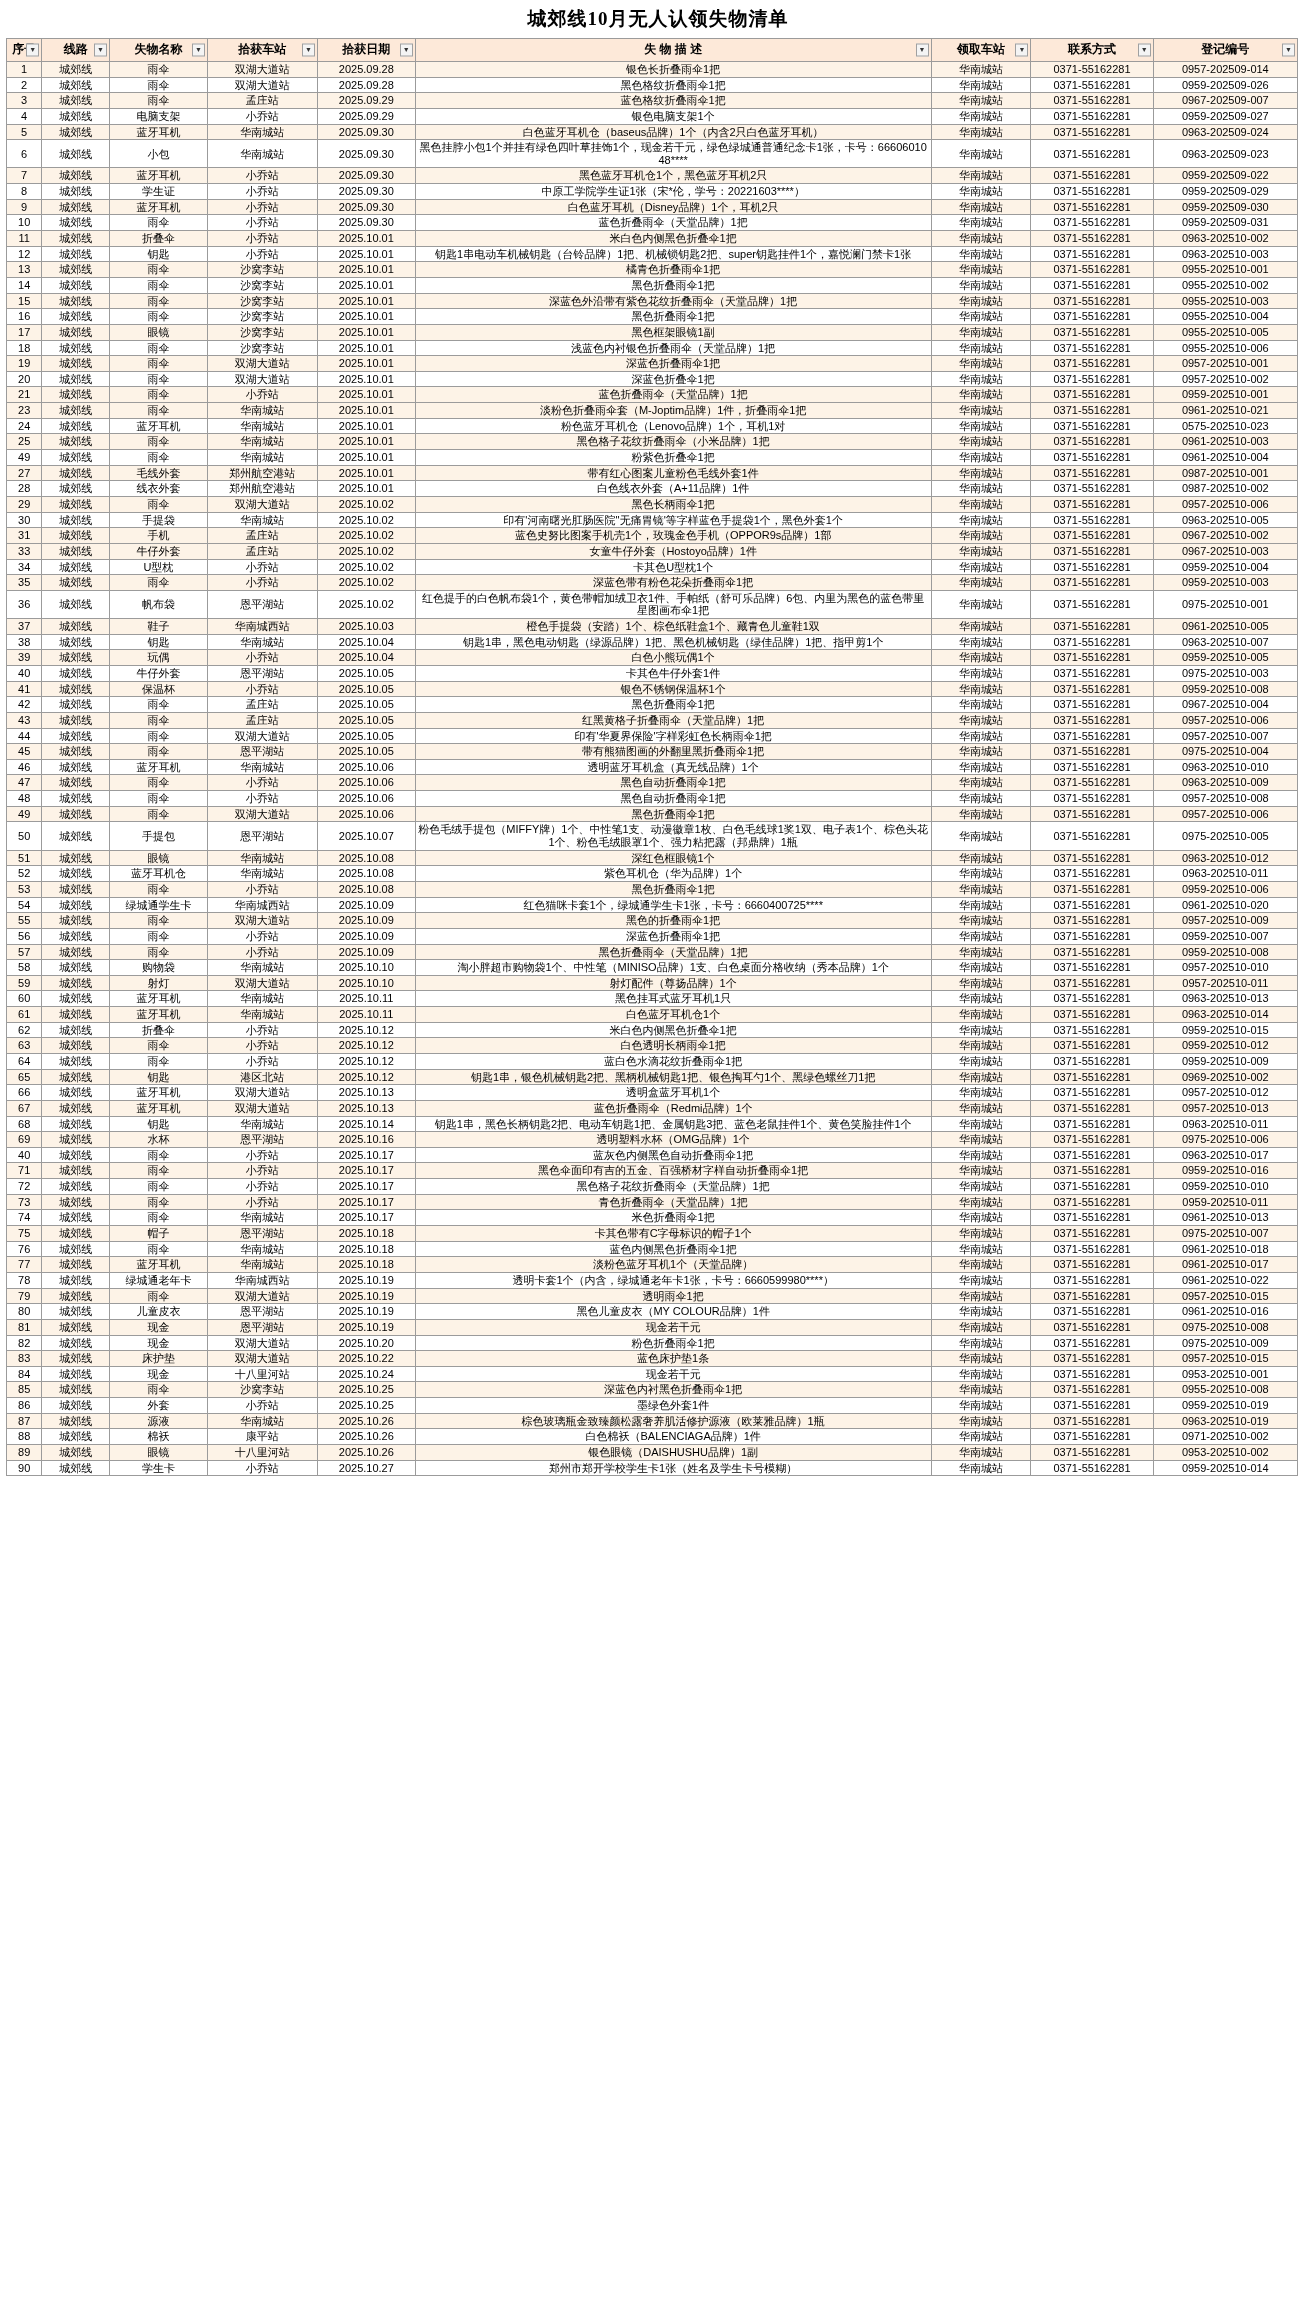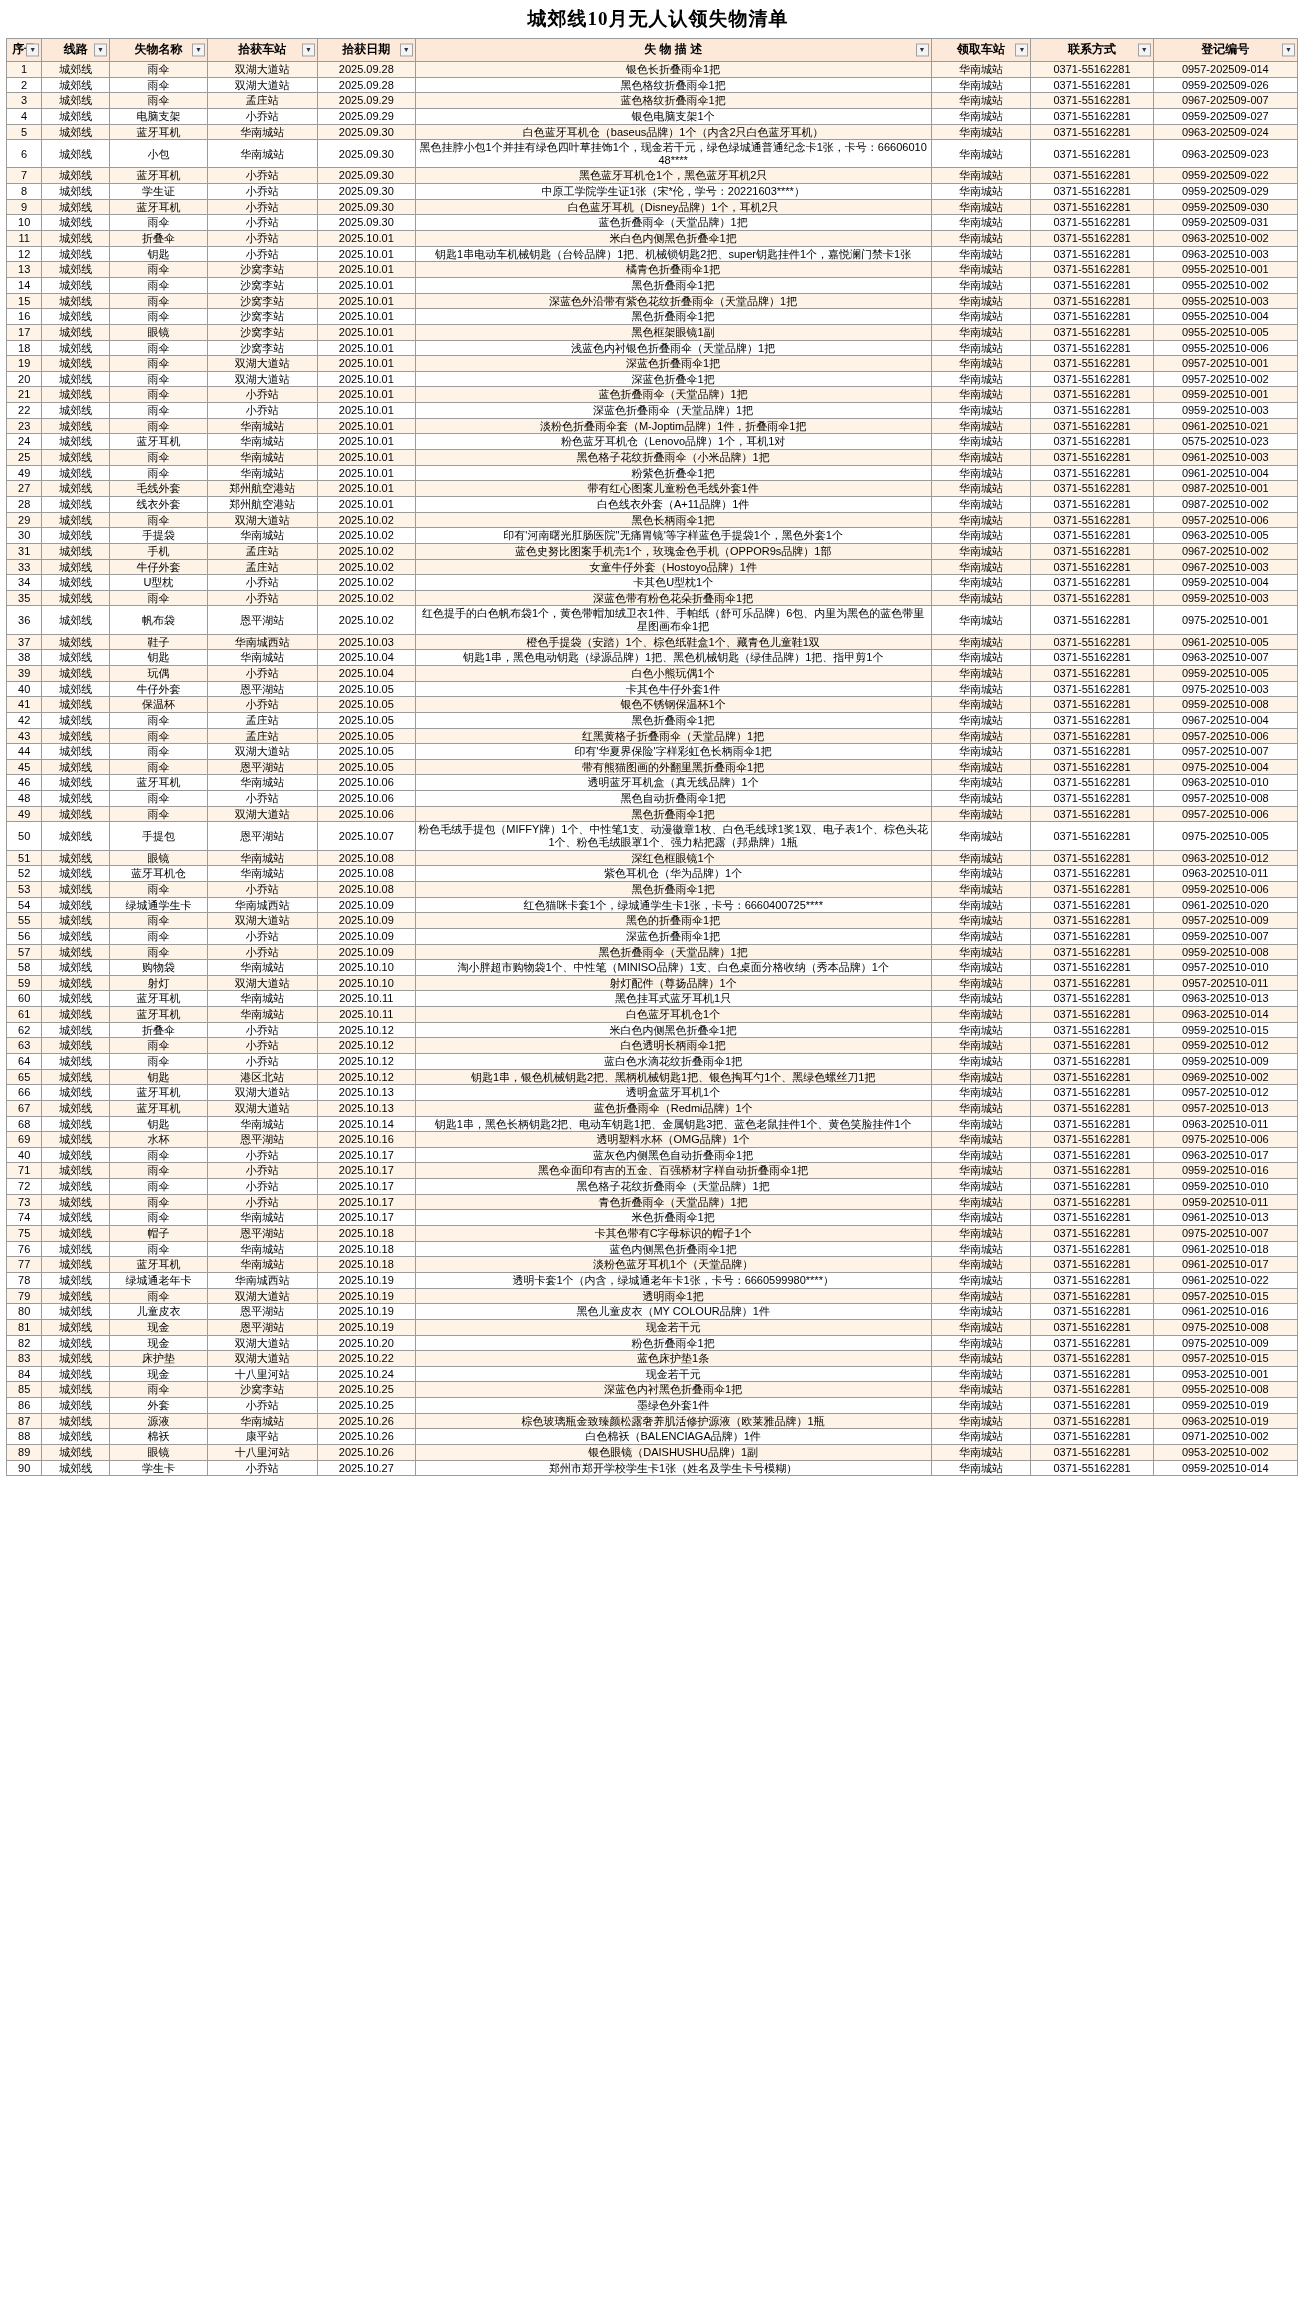--- a/index.html
+++ b/index.html
@@ -307,31 +307,20 @@
           <td class="c0 idx">21</td>
           <td class="c1">城郊线</td>
           <td class="c2">雨伞</td>
           <td class="c3">小乔站</td>
           <td class="c4">2025.10.01</td>
           <td class="c5 desc">蓝色折叠雨伞（天堂品牌）1把</td>
           <td class="c6">华南城站</td>
           <td class="c7">0371-55162281</td>
           <td class="c8">0959-202510-001</td>
         </tr>
-        <tr class="even">
-          <td class="c0 idx">22</td>
-          <td class="c1">城郊线</td>
-          <td class="c2">雨伞</td>
-          <td class="c3">小乔站</td>
-          <td class="c4">2025.10.01</td>
-          <td class="c5 desc">深蓝色折叠雨伞（天堂品牌）1把</td>
-          <td class="c6">华南城站</td>
-          <td class="c7">0371-55162281</td>
-          <td class="c8">0959-202510-003</td>
-        </tr>
         <tr class="odd">
           <td class="c0 idx">23</td>
           <td class="c1">城郊线</td>
           <td class="c2">雨伞</td>
           <td class="c3">华南城站</td>
           <td class="c4">2025.10.01</td>
           <td class="c5 desc">淡粉色折叠雨伞套（M-Joptim品牌）1件，折叠雨伞1把</td>
           <td class="c6">华南城站</td>
           <td class="c7">0371-55162281</td>
           <td class="c8">0961-202510-021</td>
@@ -570,20 +559,31 @@
         <tr class="even">
           <td class="c0 idx">46</td>
           <td class="c1">城郊线</td>
           <td class="c2">蓝牙耳机</td>
           <td class="c3">华南城站</td>
           <td class="c4">2025.10.06</td>
           <td class="c5 desc">透明蓝牙耳机盒（真无线品牌）1个</td>
           <td class="c6">华南城站</td>
           <td class="c7">0371-55162281</td>
           <td class="c8">0963-202510-010</td>
+        </tr>
+        <tr class="odd">
+          <td class="c0 idx">47</td>
+          <td class="c1">城郊线</td>
+          <td class="c2">雨伞</td>
+          <td class="c3">小乔站</td>
+          <td class="c4">2025.10.06</td>
+          <td class="c5 desc">黑色自动折叠雨伞1把</td>
+          <td class="c6">华南城站</td>
+          <td class="c7">0371-55162281</td>
+          <td class="c8">0963-202510-009</td>
         </tr>
         <tr class="even">
           <td class="c0 idx">48</td>
           <td class="c1">城郊线</td>
           <td class="c2">雨伞</td>
           <td class="c3">小乔站</td>
           <td class="c4">2025.10.06</td>
           <td class="c5 desc">黑色自动折叠雨伞1把</td>
           <td class="c6">华南城站</td>
           <td class="c7">0371-55162281</td>

